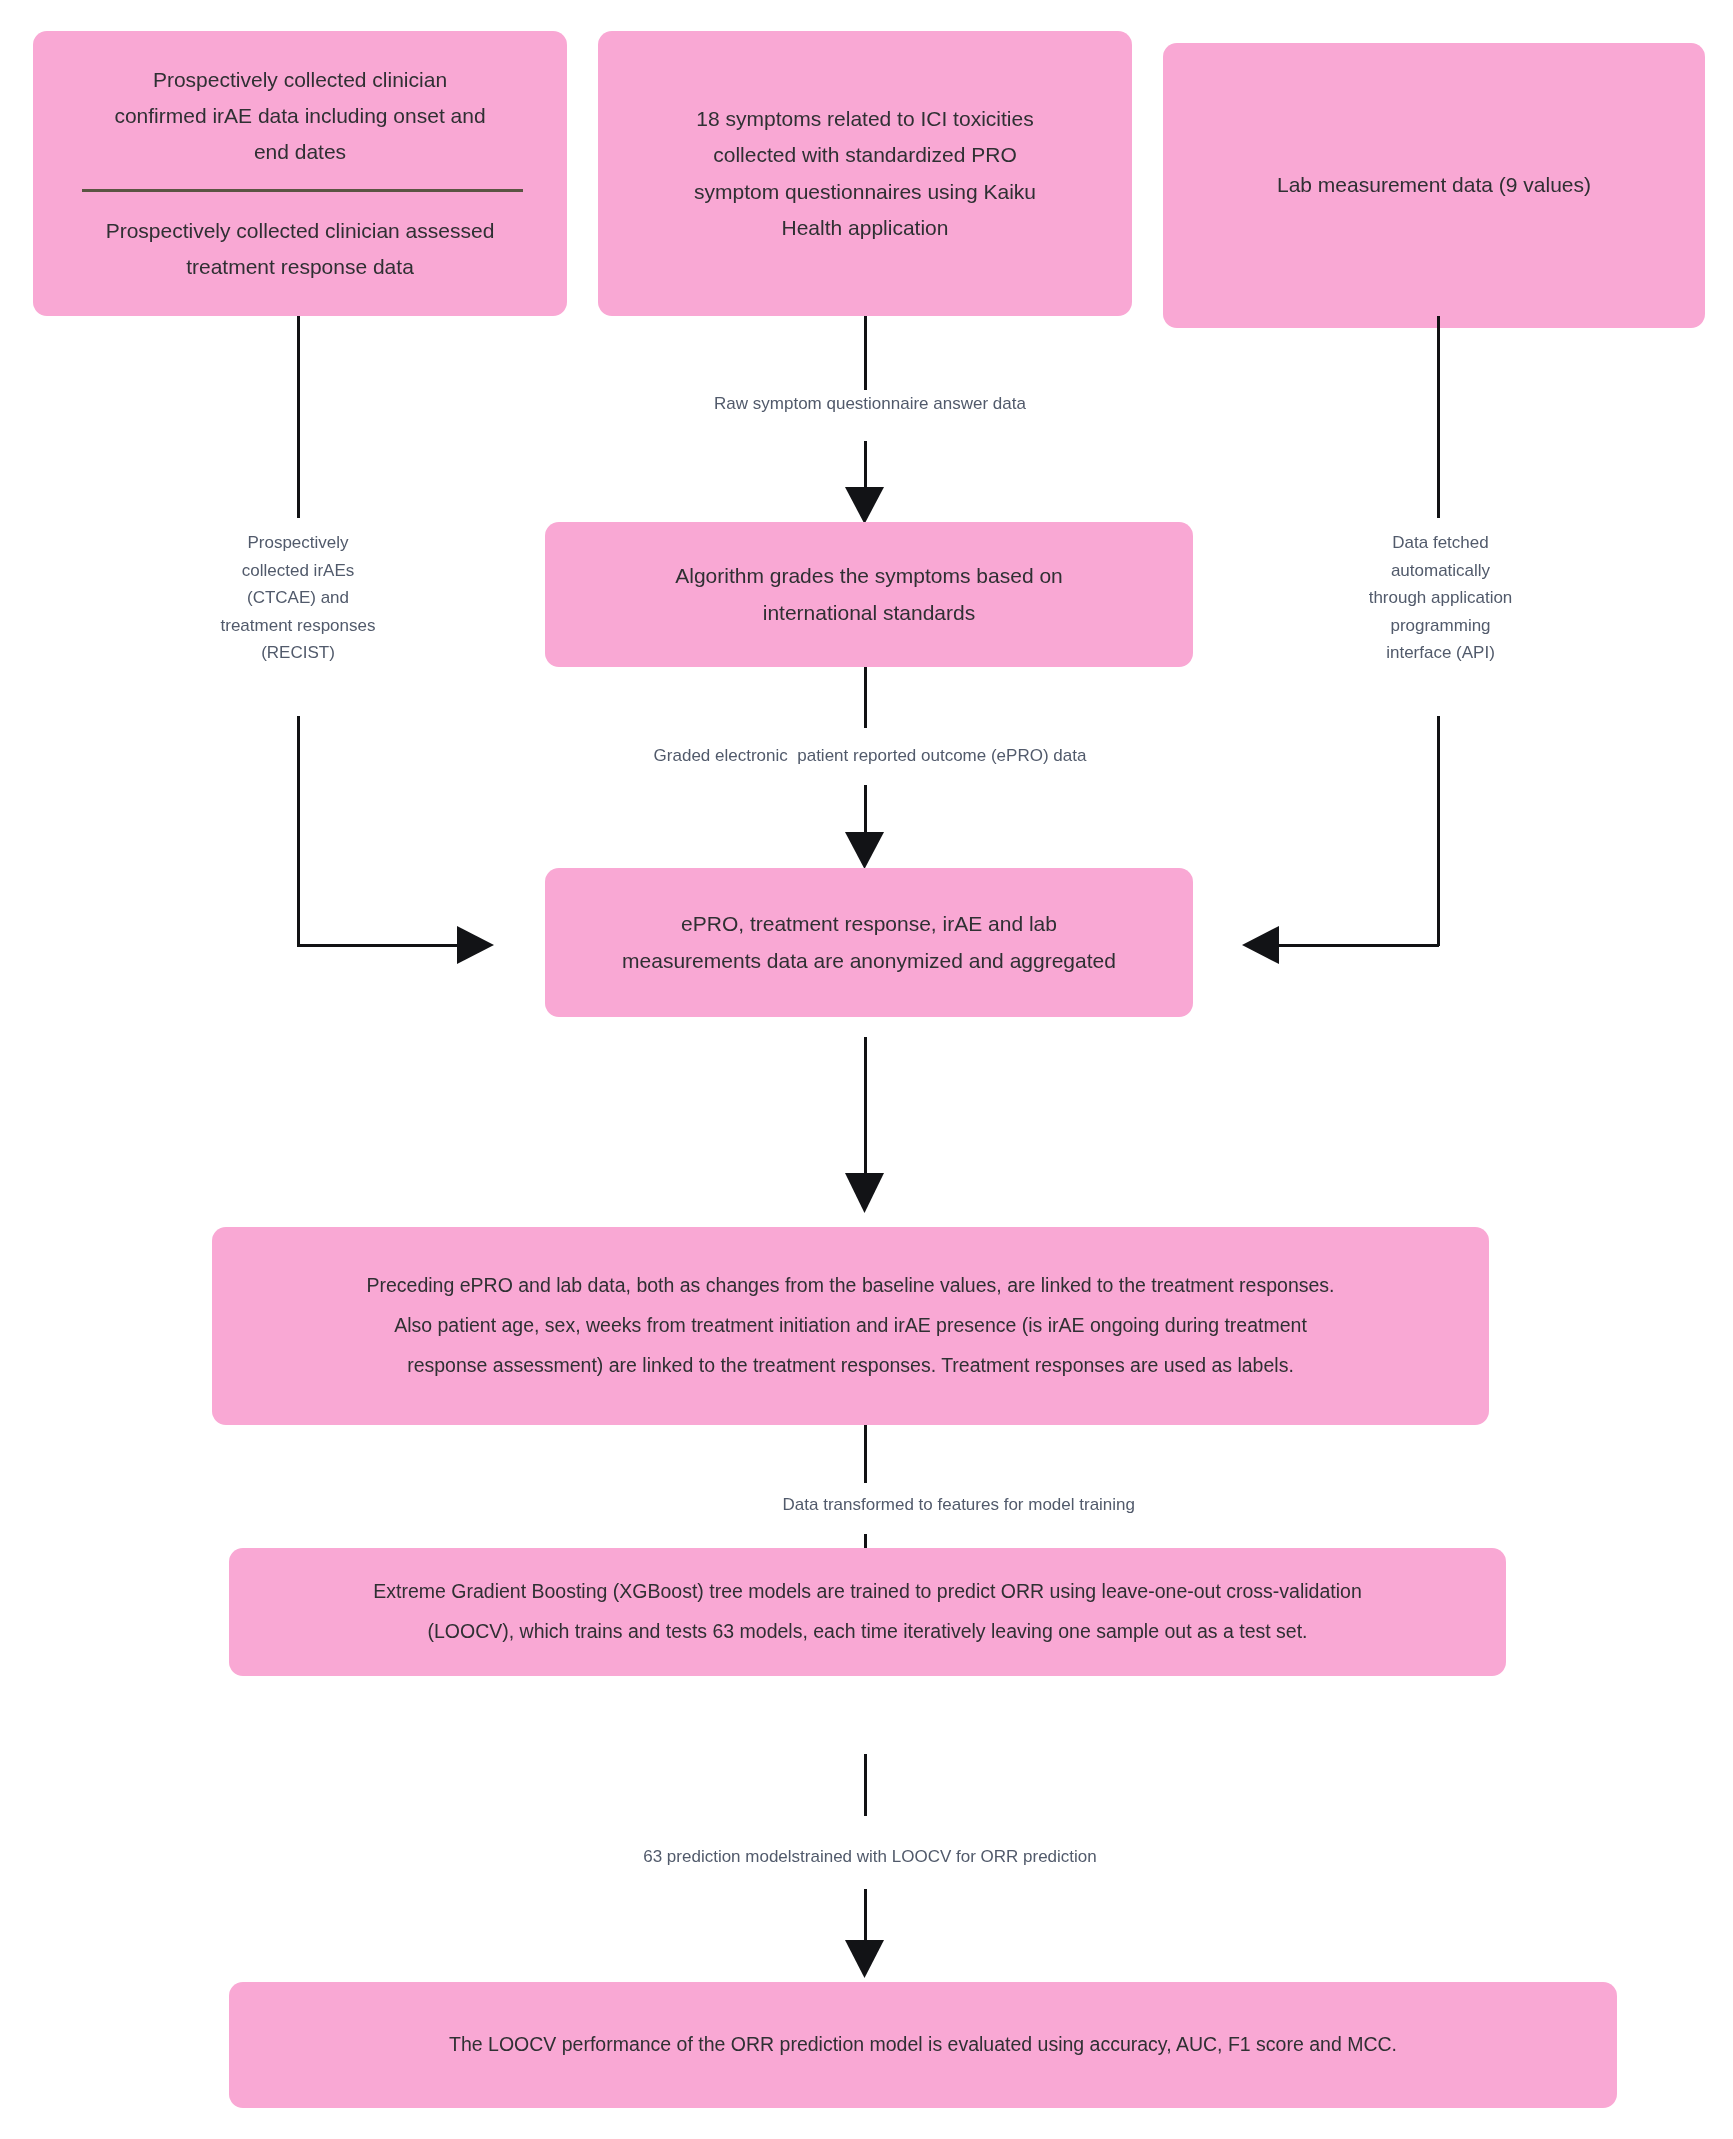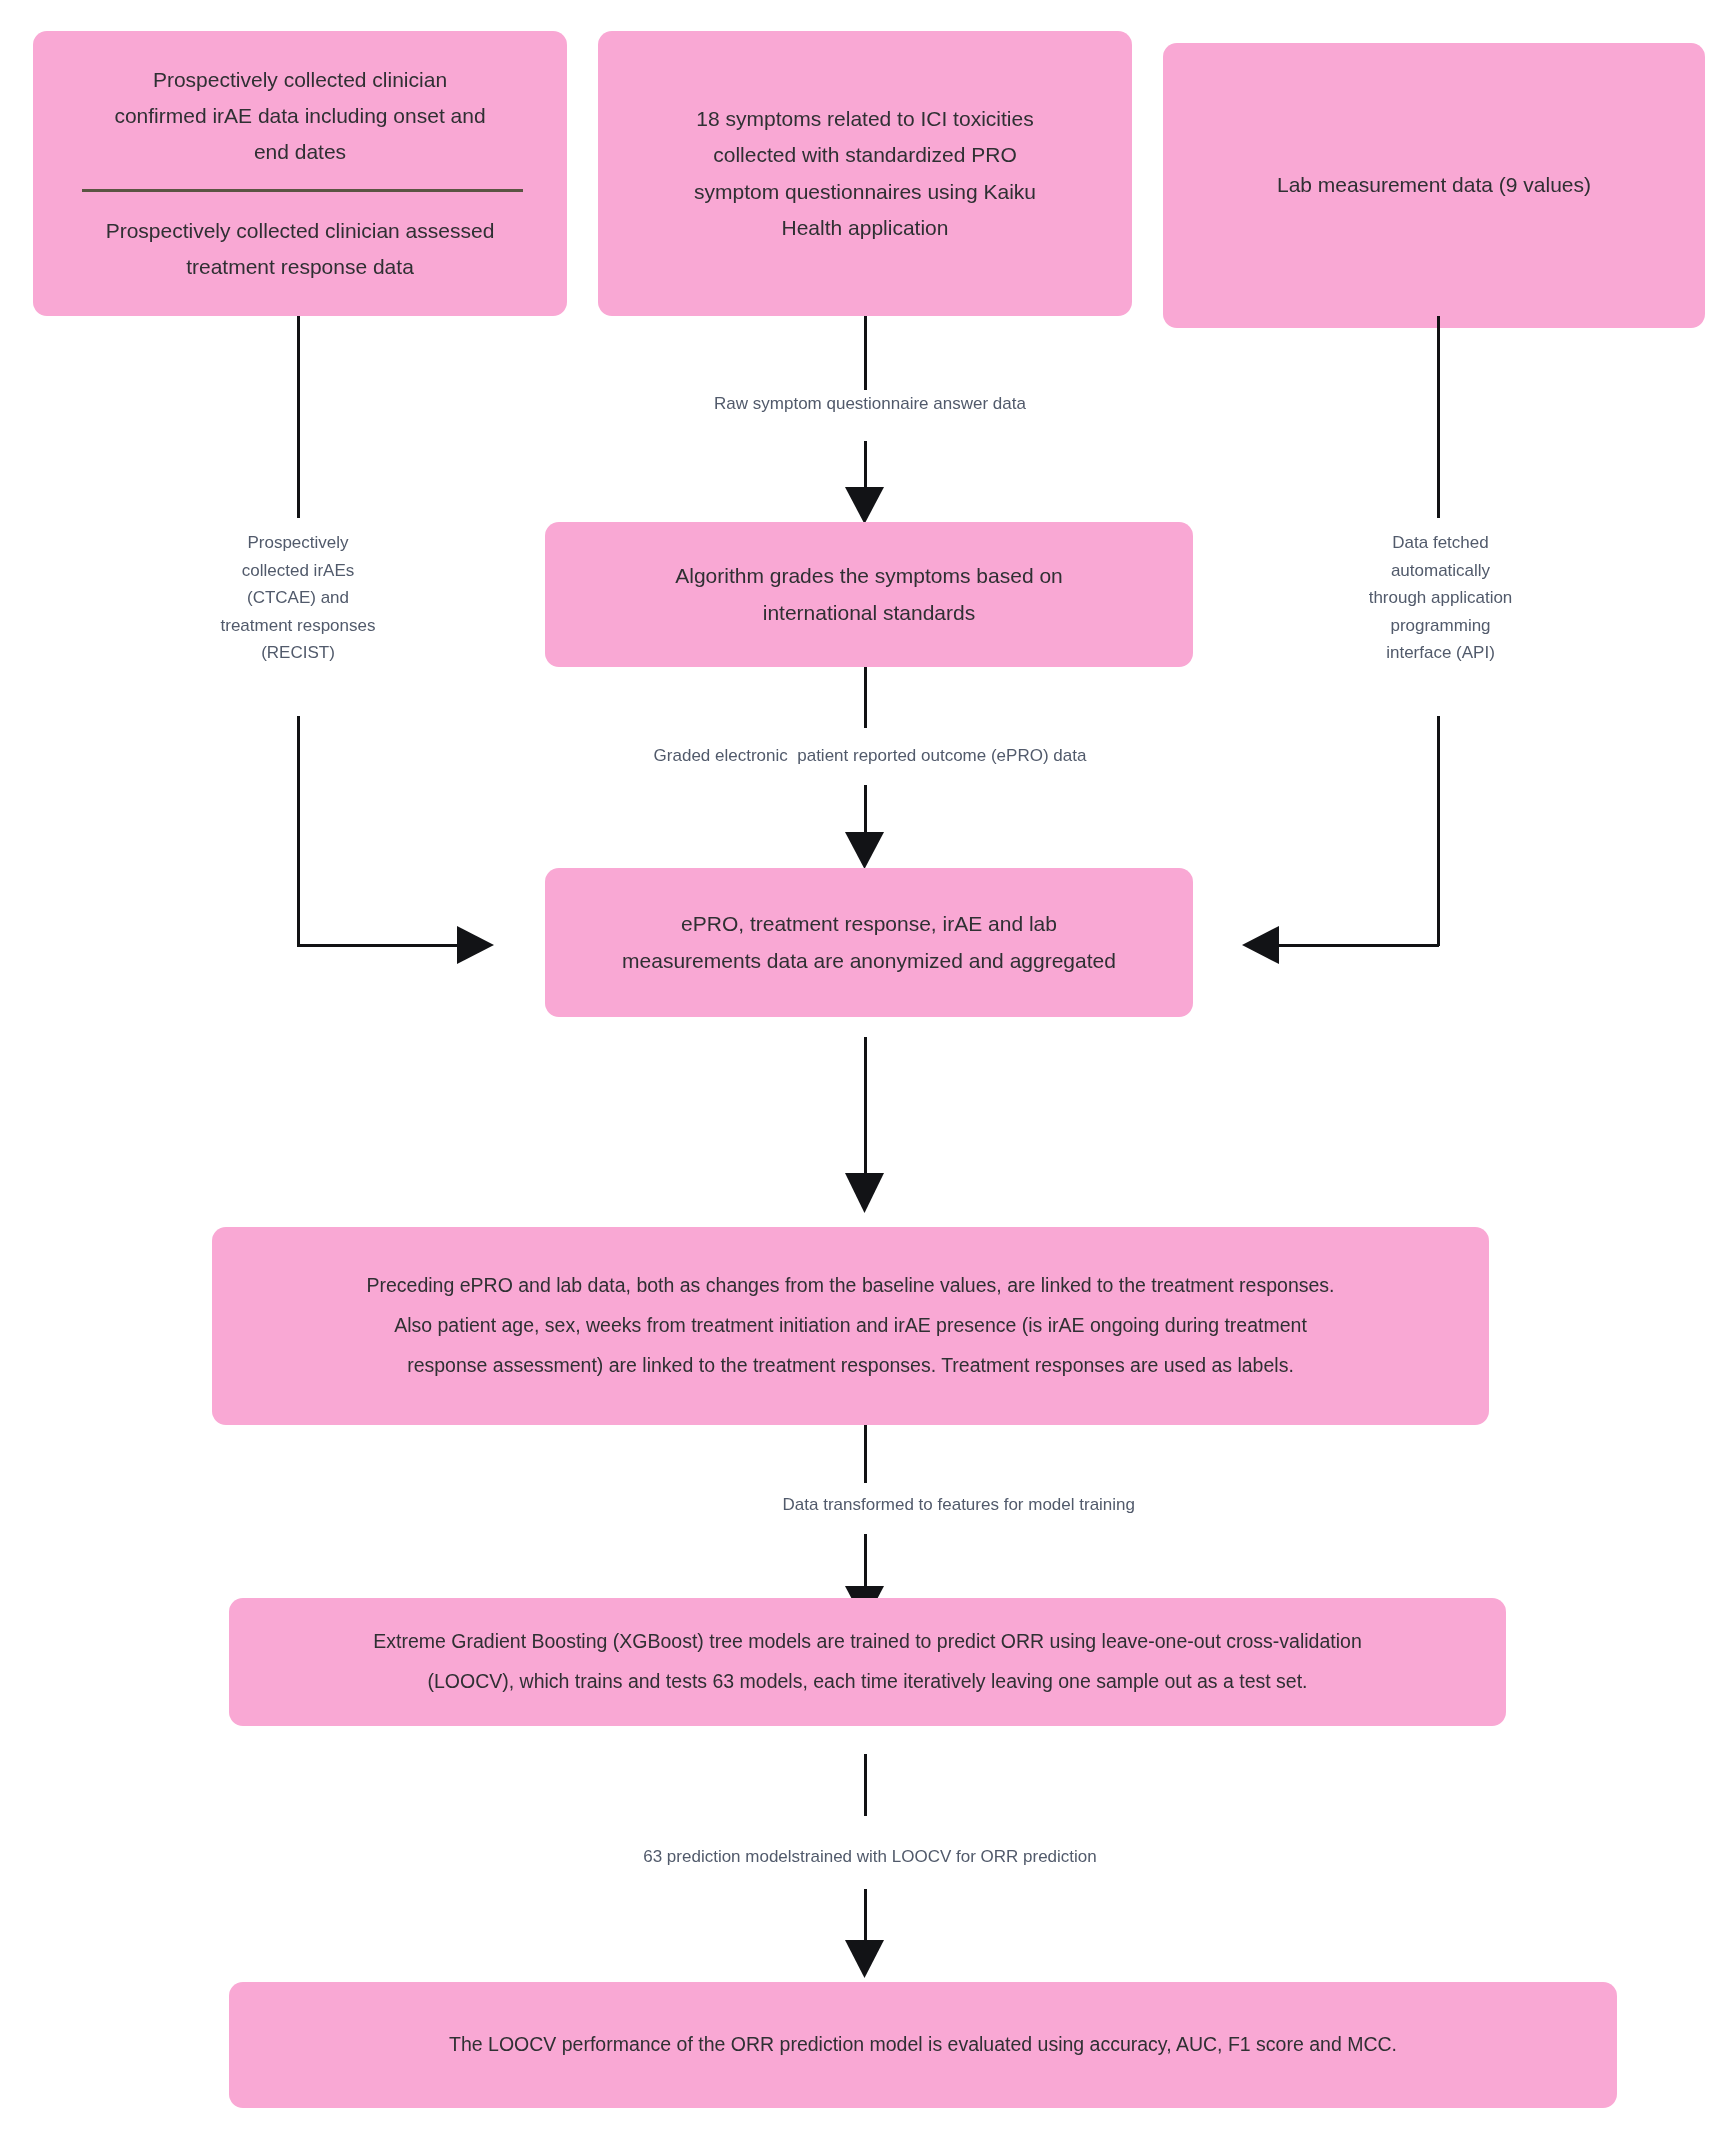--- a/index.html
+++ b/index.html
@@ -52,21 +52,21 @@
   svg.arrow{ position:absolute; overflow:visible; }
   svg.arrow path{ fill:#121316; }
 
   
   #node-irae      { left:33px;   top:31px;   width:534px; height:285px; padding:0 19.5px; }
   #node-symptoms  { left:598px; top:31px;   width:534px; height:285px; padding:0 62px; }
   #node-lab       { left:1163px; top:43px;   width:542px; height:285px; padding:0 31px; }
   #node-algorithm { left:545px; top:522px; width:648px; height:145px; padding:0 56px; }
   #node-aggregate { left:545px; top:868px; width:648px; height:149px; padding:0 46px; }
   #node-linking   { left:212px;  top:1227px; width:1277px; height:198px; padding:0 31px; }
-  #node-xgboost   { left:229px;  top:1598px; width:1277px; height:128px; padding:0 17px; }
+  #node-xgboost   { left:229px;  top:1548px; width:1277px; height:128px; padding:0 17px; }
   #node-evaluate  { left:229px;  top:1982px; width:1388px; height:126px; padding:0 31px; }
 
   #node-irae .line,
   #node-symptoms .line,
   #node-lab .line,
   #node-algorithm .line,
   #node-aggregate .line { font-size:21px; line-height:1.72; }
 
   #node-linking .line,
   #node-xgboost .line,

